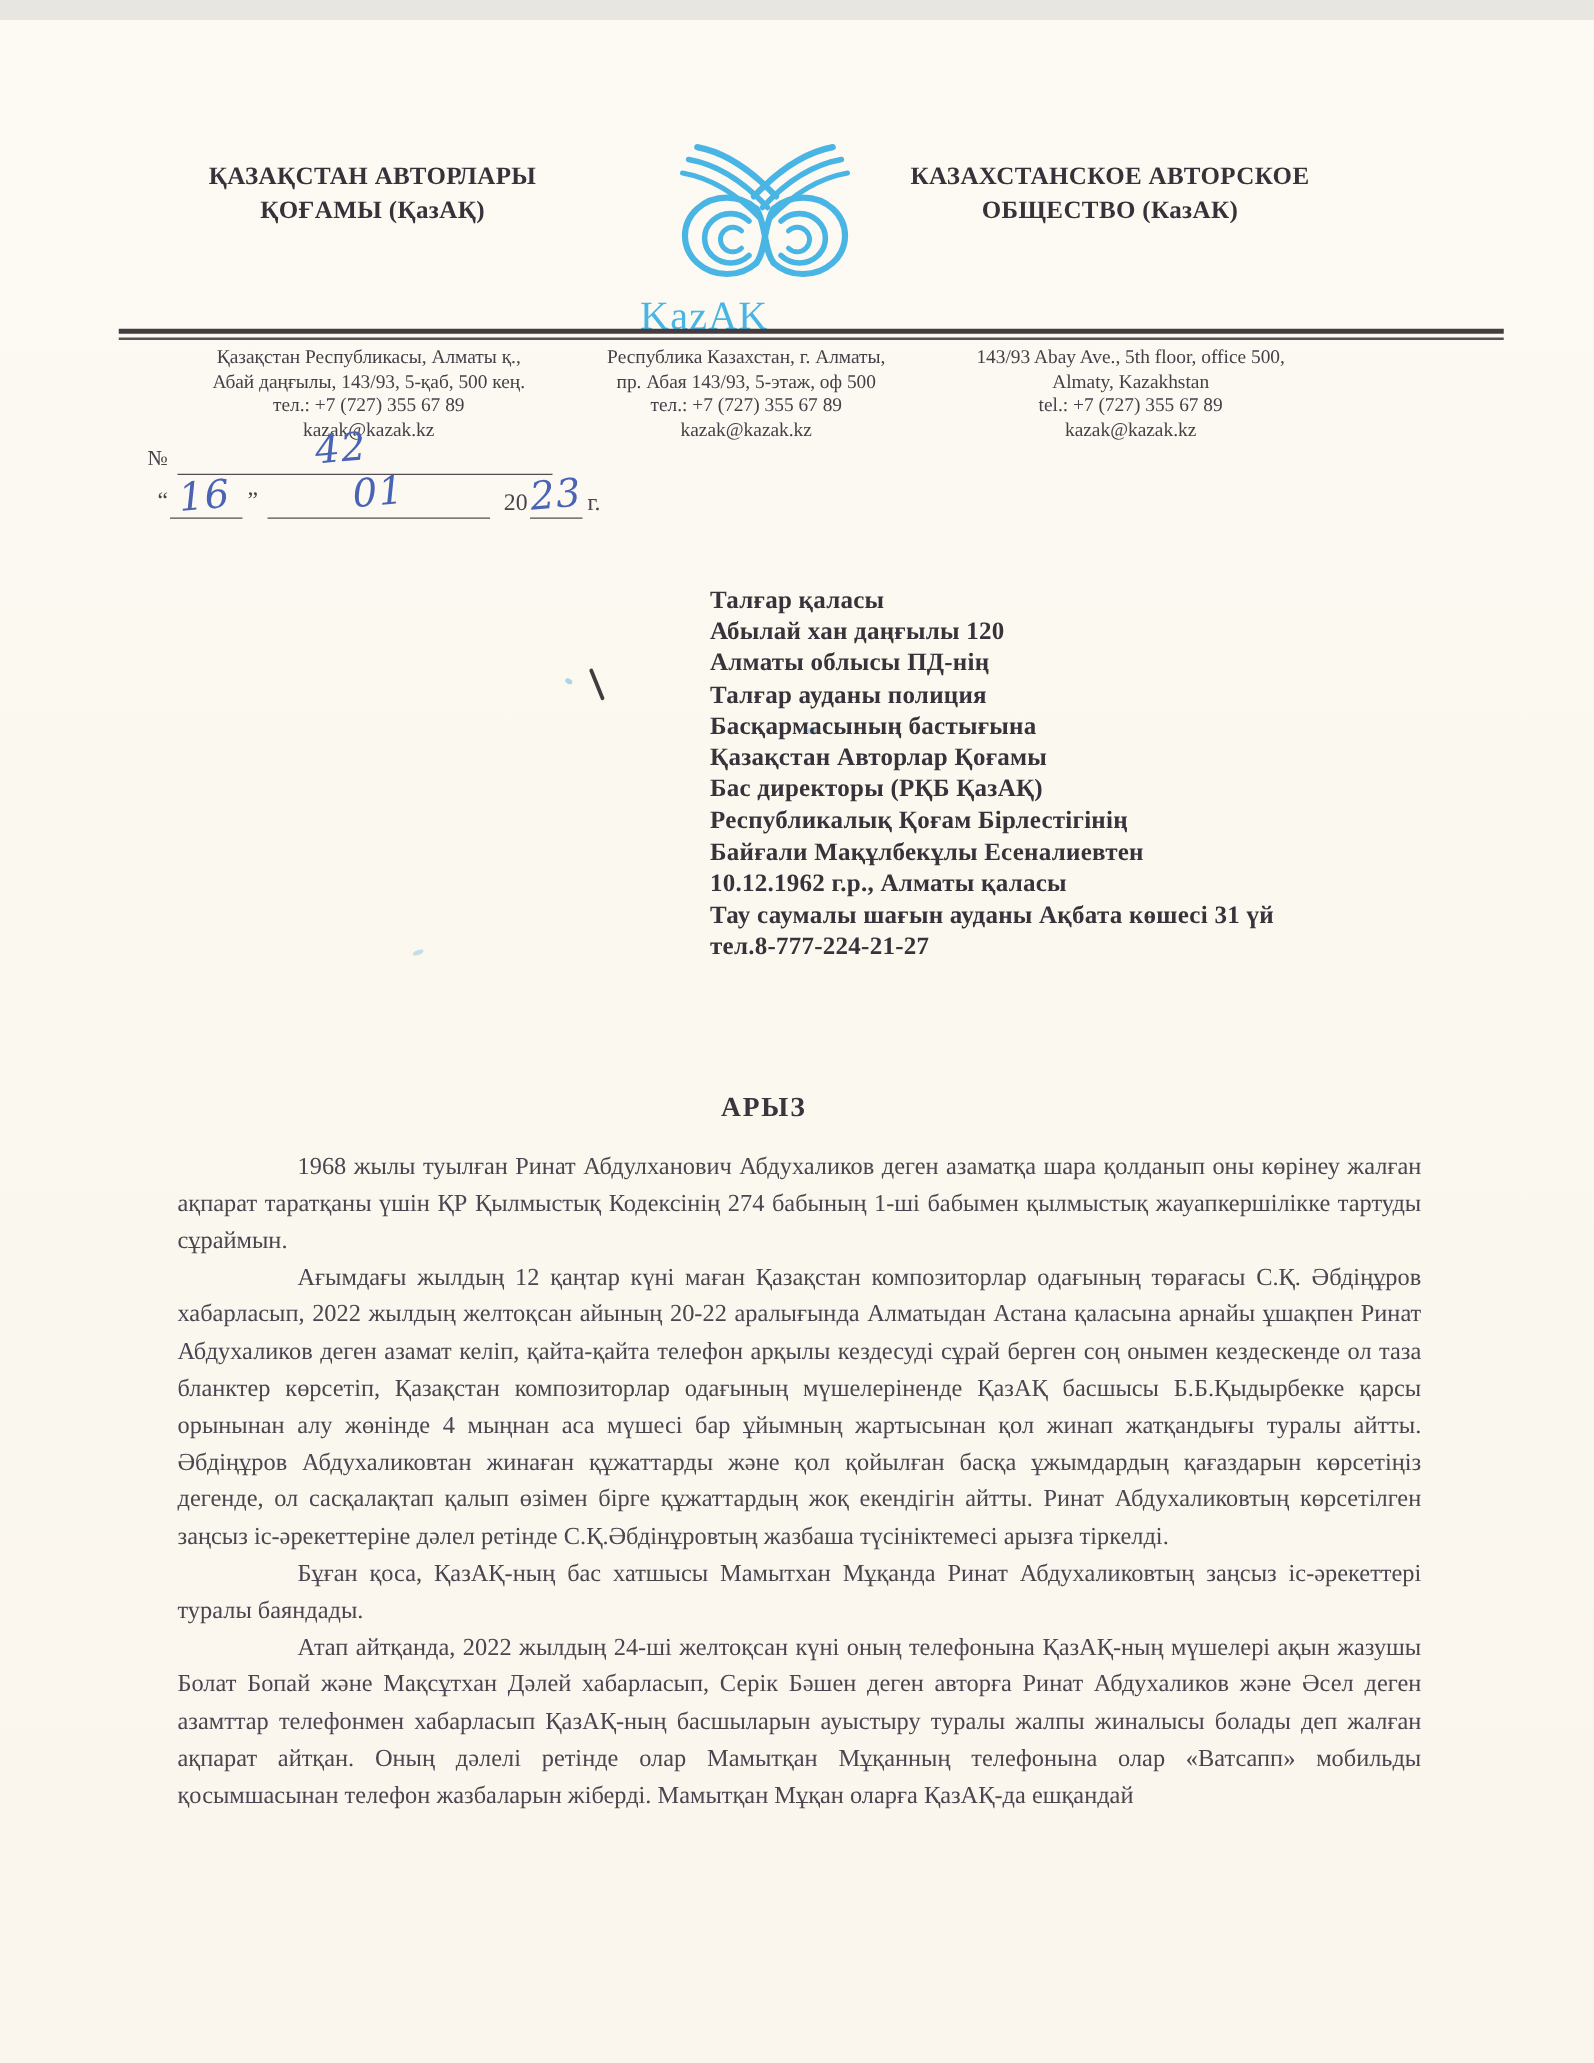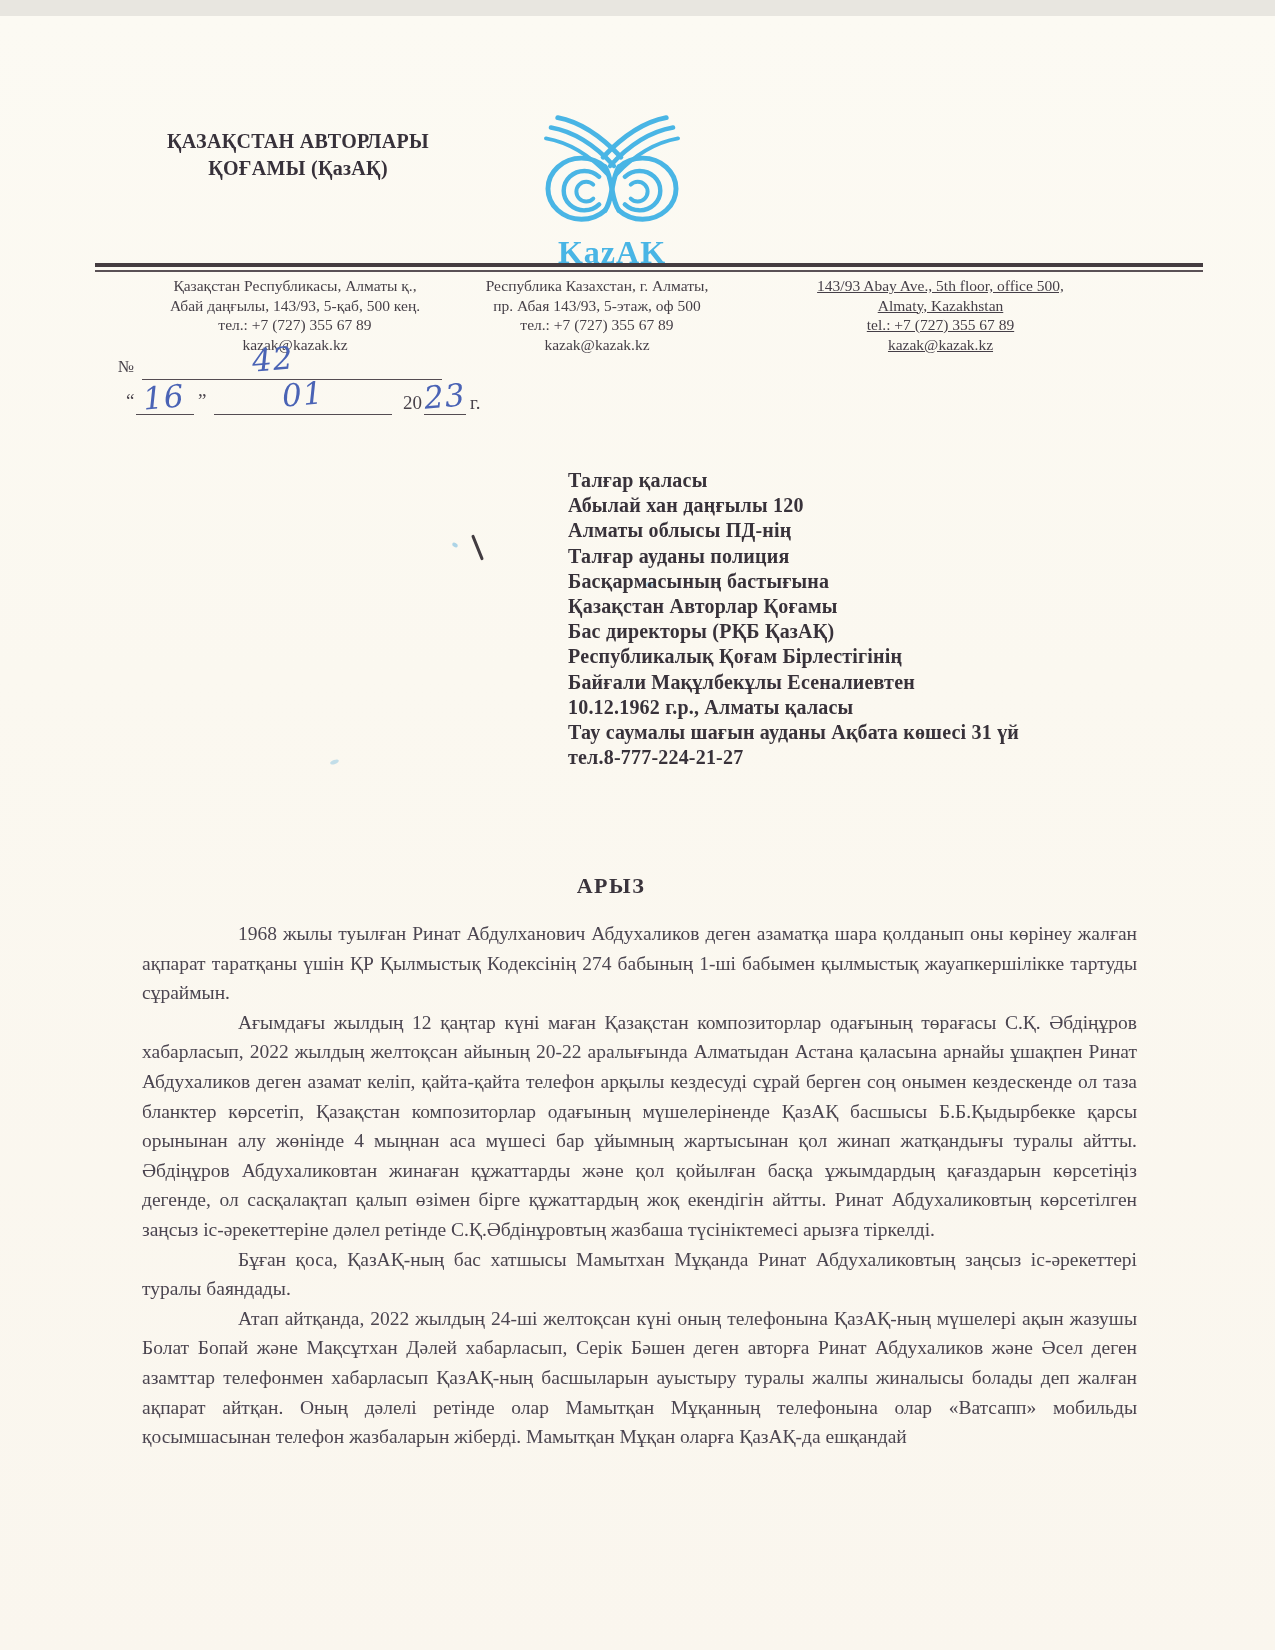--- a/index.html
+++ b/index.html
@@ -15,34 +15,34 @@
   }
   
   .org-title {
     position:absolute; top:112px;
     font-weight:bold; font-size:20px; line-height:27px;
     letter-spacing:.3px; text-align:center; white-space:pre-line;
     color:#37313a;
   }
   .org-kk { left:128px; width:340px; }
   .org-ru { left:692px; width:392px; }
-  .logo { position:absolute; left:512px; top:80px; width:200px; text-align:center;font-weight:bold; }
+  .logo { position:absolute; left:512px; top:80px; width:200px; text-align:left; }
   .logo svg { display:block; margin:0 auto; }
   .logo-text {
     margin-top:0px; font-size:32px; letter-spacing:1px;
     color:#49b5e5; font-family:"Liberation Serif",serif;
   }
   
   .rule-thick { position:absolute; left:95px; top:247px; width:1108px; height:4px; background:#443c40; }
   .rule-thin  { position:absolute; left:95px; top:254px; width:1108px; height:2px; background:#5a5156; }
   
   .contact { position:absolute; top:260px; font-size:15.5px; line-height:19.5px; text-align:center; color:#453f47; }
   .contact-kk { left:128px; width:334px; }
   .contact-ru { left:452px; width:290px; }
-  .contact-en { left:768px; width:345px;text-decoration:underline; }
+  .contact-en { left:732px; width:345px; }
   
   .ref-label { position:absolute; font-size:17px; color:#49434b; }
   .uline { position:absolute; height:0; border-bottom:1.6px solid #544c52; }
   .hw {
     position:absolute; font-family:"DejaVu Serif",serif; font-style:italic;
     color:#4a63b5; font-size:31px; transform:rotate(-5deg); letter-spacing:1px;
   }
   
   .recipient {
     position:absolute; left:568px; top:452px; width:530px;
@@ -97,20 +97,22 @@
           <path stroke-width="4" d="M104 90 A10 10 0 1 1 104 104"></path>
 
           <path stroke-width="5" d="M78 116 C 86 106, 84 84, 92 72"></path>
           <path stroke-width="5" d="M92 116 C 84 106, 86 84, 78 72"></path>
         </g>
       </svg>
     </span>
     <div class="logo-text">KazAK</div>
   </div>
 
+  <div class="org-title org-ru">КАЗАХСТАНСКОЕ АВТОРСКОЕ
+ОБЩЕСТВО (КазАК)</div>
 
   <div class="rule-thick"></div>
   <div class="rule-thin"></div>
 
   <div class="contact contact-kk">
     <div>Қазақстан Республикасы, Алматы қ.,</div>
     <div>Абай даңғылы, 143/93, 5-қаб, 500 кең.</div>
     <div>тел.: +7 (727) 355 67 89</div>
     <div>kazak@kazak.kz</div>
   </div>

